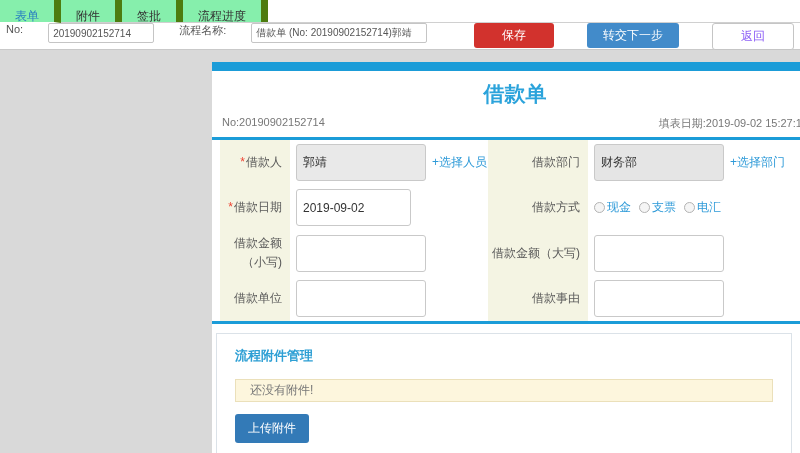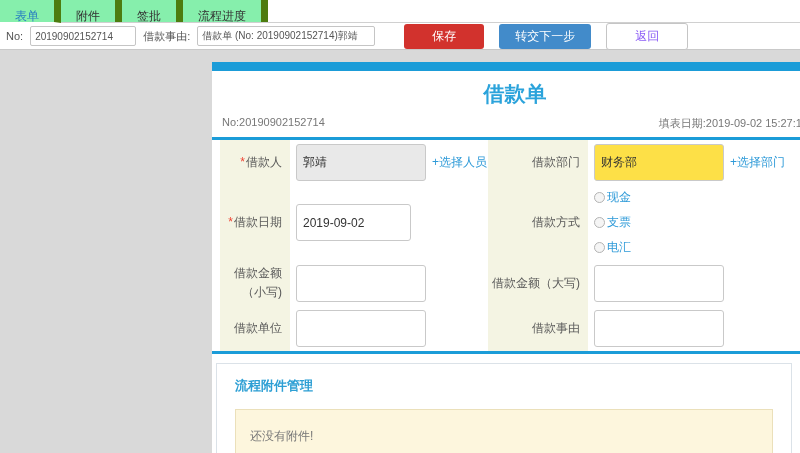--- a/index.html
+++ b/index.html
@@ -6,21 +6,21 @@
   html,body { width: 800px; height: 453px; overflow: hidden; }
   body { font-family: "Liberation Sans", "DejaVu Sans", sans-serif; background: #d9d9d9; font-size: 12px; color: #333; }
 
   
   .topbar { background: #fff; }
   .tabs { display: flex; align-items: stretch; height: 23px; border-bottom: 1px solid #d0d0d0; background: #fff; }
   .tab { padding: 8px 15px; font-size: 12px; color: #333; border-right: 7px solid #4d7c0f; cursor: pointer; background: #86efac; white-space: nowrap; }
   .tab.active { color: #2a7fc1; border-bottom: 1px solid #fff; margin-bottom: -1px; }
 
   
-  .cmdrow { display: flex; align-items: center; height: 27px; background: #fff; border-bottom: 1px solid #c9c9c9; padding: 0 6px; gap: 7px; }
+  .cmdrow { display: flex; align-items: flex-start; height: 27px; background: #fff; border-bottom: 1px solid #c9c9c9; padding: 0 6px; gap: 25px; }
   .cmdrow label { color: #555; font-size: 11px; white-space: nowrap; }
   .cmdrow input { height: 20px; border: 1px solid #c5c5c5; border-radius: 2px; font-size: 10px; color: #555; padding: 0 4px; font-family: "Liberation Sans", sans-serif; }
   .in-no { width: 106px; }
   .in-flow { width: 178px; }
   .btn { border: none; border-radius: 3px; font-size: 12px; padding: 4px 28px; cursor: pointer; white-space: nowrap; font-family: "Liberation Sans", sans-serif; }
   .btn-save { background: #d2322d; color: #fff; margin-left: 22px; }
   .btn-next { background: #428bca; color: #fff; margin-left: 8px; padding: 4px 16px; }
   .btn-back { background: #fff; color: #8b5cf6; border: 1px solid #c5c5c5; margin-left: 8px; }
 
   
@@ -32,50 +32,50 @@
   .blueline { height: 3px; background: #1b9cd8; }
 
   
   .form { display: grid; grid-template-columns: 70px 198px 100px 1fr; padding-left: 8px; }
   .cell { display: flex; align-items: center; min-height: 34px; }
   .lbl { background: #f4f4e3; justify-content: flex-end; text-align: right; padding: 4px 8px 4px 4px; color: #5a5a5a; font-size: 12px; line-height: 1.6; }
   .val { padding: 4px 6px; gap: 6px; }
   .req { color: #e43; margin-right: 1px; }
   .fin { height: 37px; border: 1px solid #c9c9c9; border-radius: 3px; width: 130px; font-size: 12px; color: #333; padding: 0 6px; font-family: "Liberation Sans", sans-serif; }
   .fin.ro { background: #e9e9e9; }
-  .fin.ro2 { background: #fde047; }
+  .fin.ro2 { background: #e5e5e5; }
   .fin.date { width: 115px; background: #fff; }
   .link { color: #2e9ad8; font-size: 12px; text-decoration: none; white-space: nowrap; cursor: pointer; }
-  .radios { display: flex; align-items: center; gap: 8px; flex-direction: column; }
+  .radios { display: flex; align-items: center; gap: 8px; }
   .radio-item { display: flex; align-items: center; gap: 2px; cursor: pointer; }
   .rdot { width: 11px; height: 11px; border-radius: 50%; border: 1px solid #b3b3b3; background: #f5f5f5; display: inline-block; }
   .rtxt { color: #2e9ad8; font-size: 12px; }
 
   
   .subpanel { background: #fff; border: 1px solid #dbe2e8; margin: 9px 26px 10px 4px; padding: 13px 18px 14px; }
   .subpanel.red { border-color: #e0b6b6; }
   .sp-title { font-size: 13px; font-weight: bold; }
   .sp-title.blue { color: #2d9fd4; }
-  .emptybar { background: #fdf6dd; border: 1px solid #ebe0ba; color: #777; font-size: 12px; padding: 18px 14px; margin: 14px 0 12px; }
+  .emptybar { background: #fdf6dd; border: 1px solid #ebe0ba; color: #777; font-size: 12px; padding: 2px 14px; margin: 14px 0 12px; }
   .btn-upload { background: #337ab7; color: #fff; border: none; border-radius: 3px; font-size: 12px; padding: 6px 13px; cursor: pointer; font-family: "Liberation Sans", sans-serif; }
 </style>
 </head>
 <body>
 
 <div class="topbar">
   <div class="tabs">
     <div class="tab active">表单</div>
     <div class="tab">附件</div>
     <div class="tab">签批</div>
     <div class="tab">流程进度</div>
   </div>
   <div class="cmdrow">
     <label>No:</label>
     <input class="in-no" value="20190902152714" style="">
-    <label>借款事由:</label>
+    <label>流程名称:</label>
     <input class="in-flow" value="借款单 (No: 20190902152714)郭靖" style="">
     <button class="btn btn-save">保存</button>
     <button class="btn btn-next">转交下一步</button>
     <button class="btn btn-back">返回</button>
   </div>
 </div>
 
 <div class="page">
   <div class="panel">
     <div class="bluebar"></div>

